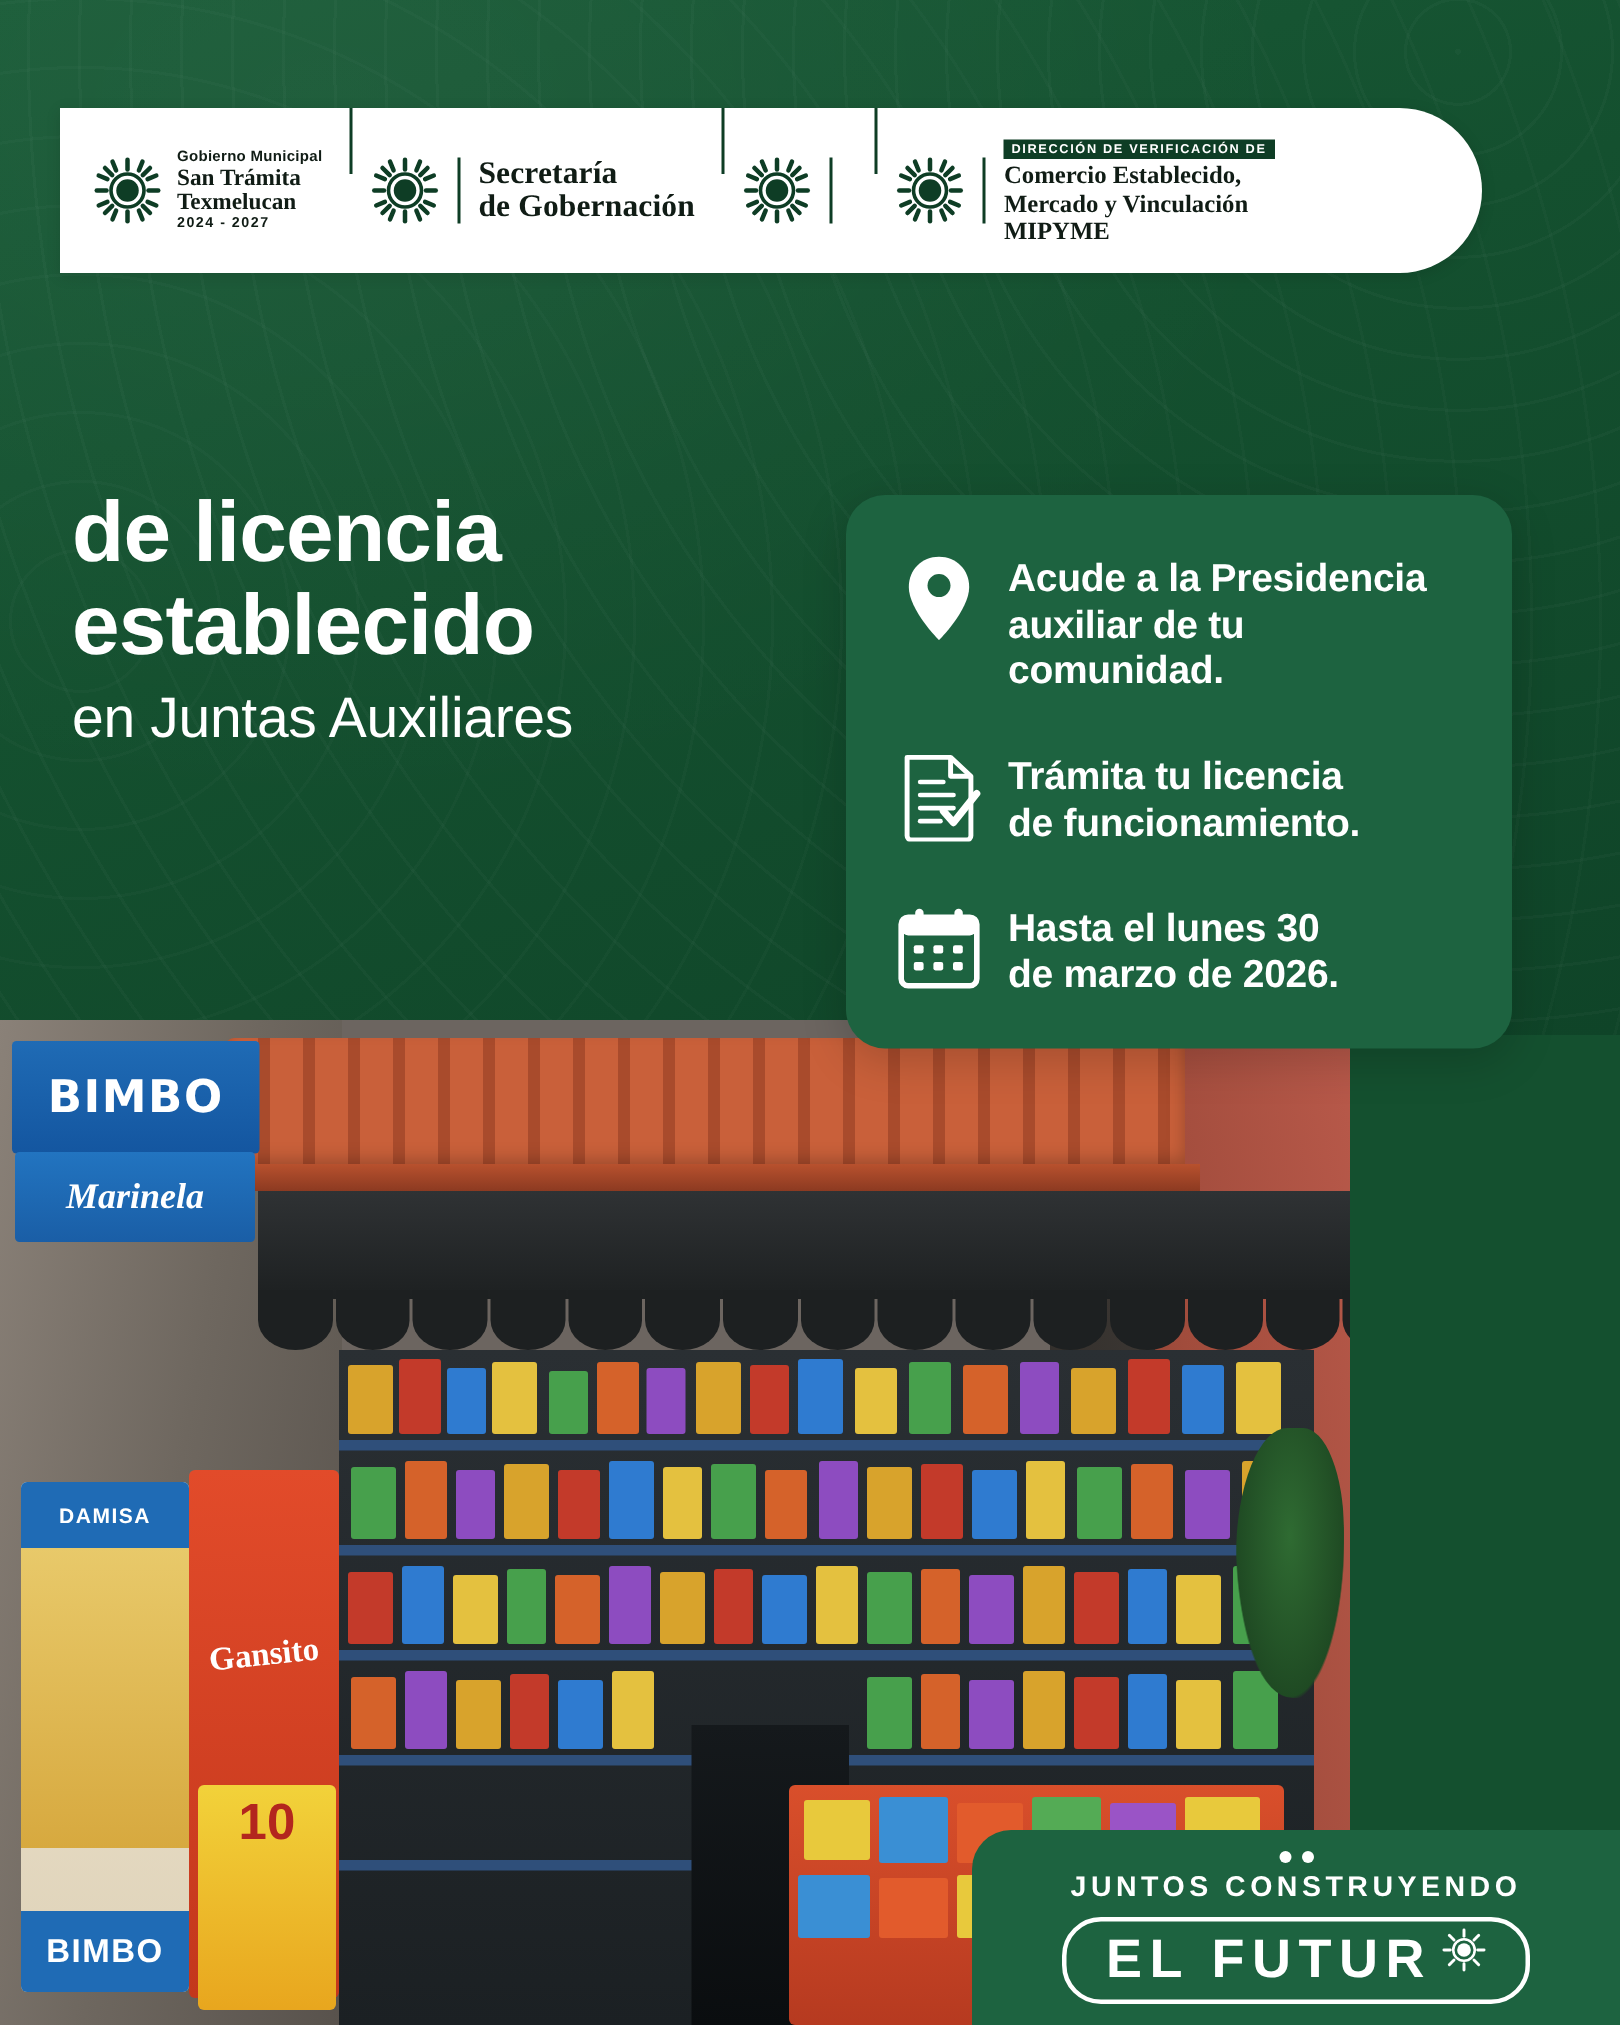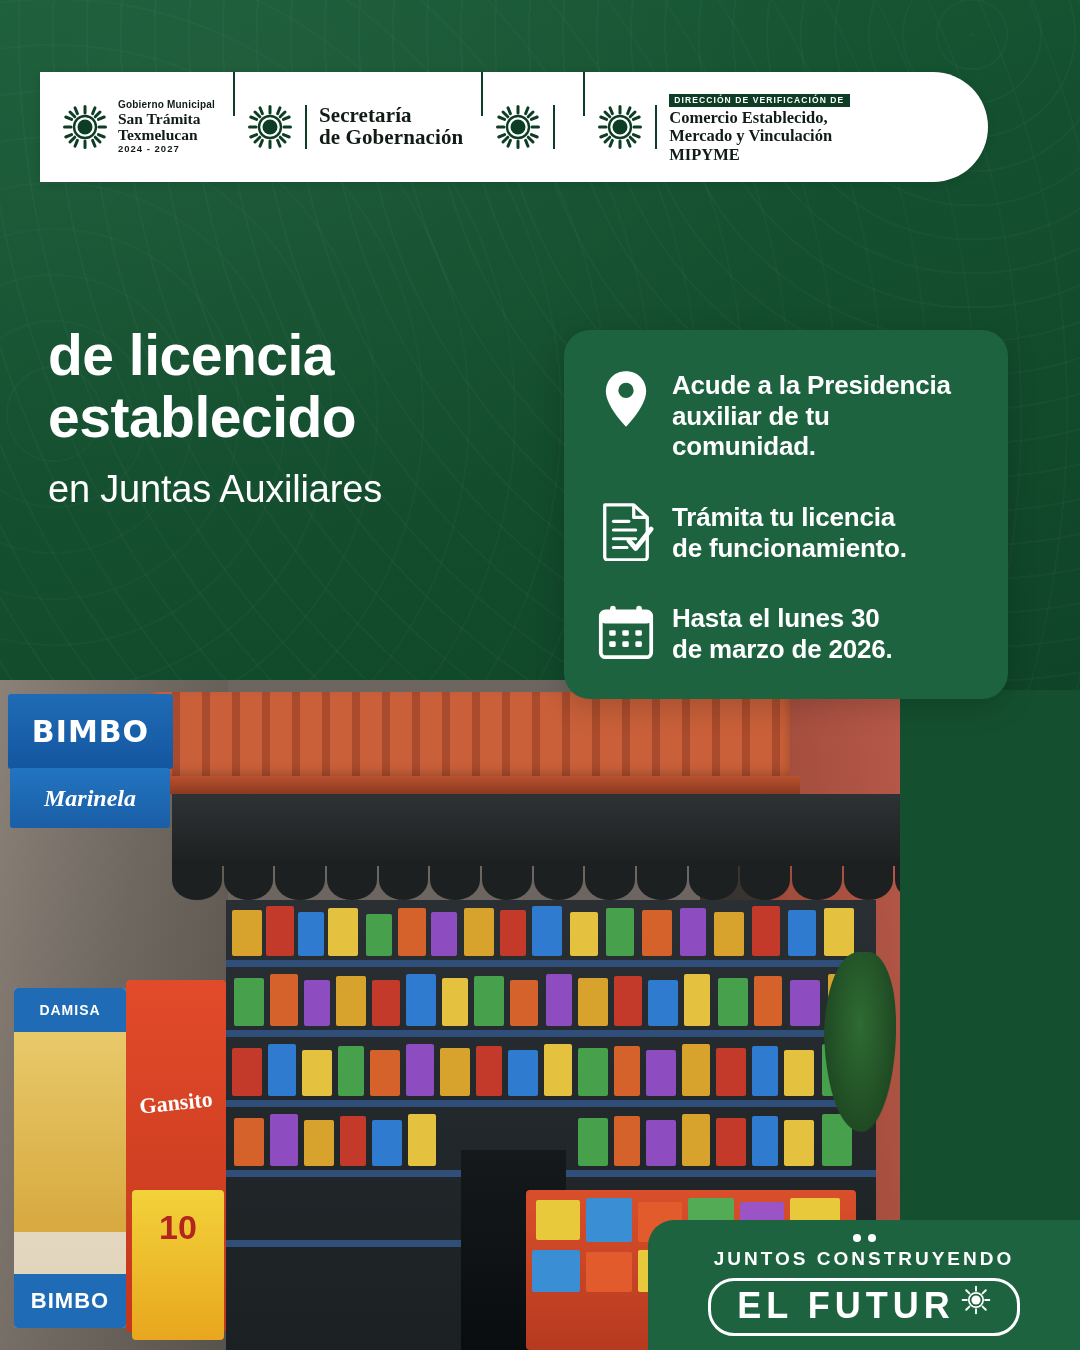--- a/index.html
+++ b/index.html
@@ -72,21 +72,21 @@
   
   .headline {
     position:absolute; left:48px; top:325px; z-index:5;
     color:#ffffff;
   }
   .headline h1 {
     font-size:57px; line-height:1.08; font-weight:800;
     letter-spacing:-0.5px;
   }
   .headline .sub {
-    font-size:38px; font-weight:400; margin-top:20px; letter-spacing:-0.2px;
+    font-size:38px; font-weight:400; margin-top:10px; letter-spacing:-0.2px;
   }
 
   
   .info-card {
     position:absolute; right:72px; top:330px;
     width:444px;
     background:#1d6340;
     border-radius:26px;
     padding:38px 26px 34px 30px;
     z-index:5;
@@ -204,21 +204,21 @@
     background:linear-gradient(180deg,#e24b2a,#c3371c);
     border-radius:4px; overflow:hidden;
   }
   .gansito-t { color:#fff; font-size:22px; font-weight:800; transform:rotate(-6deg);
     text-align:center; margin-top:110px; font-family:"Liberation Serif", serif; }
   .drip {
     position:absolute; left:132px; bottom:10px; width:92px; height:150px;
     background:linear-gradient(180deg,#f2d23a,#e8a61e);
     border-radius:4px;
   }
-  .drip .num { color:#b3261e; font-size:34px; font-weight:800; text-align:center; padding-top:18px; }
+  .drip .num { color:#b3261e; font-size:34px; font-weight:800; text-align:center; padding-top:6px; }
 
   
   .plant {
     position:absolute; right:4px; top:272px; width:72px; height:180px;
     background:radial-gradient(ellipse at 50% 40%, #2f6b32 0%, #1f4a23 70%, rgba(0,0,0,0) 72%);
     border-radius:50% 40% 45% 55%;
   }
 
   
   .footer-badge {

